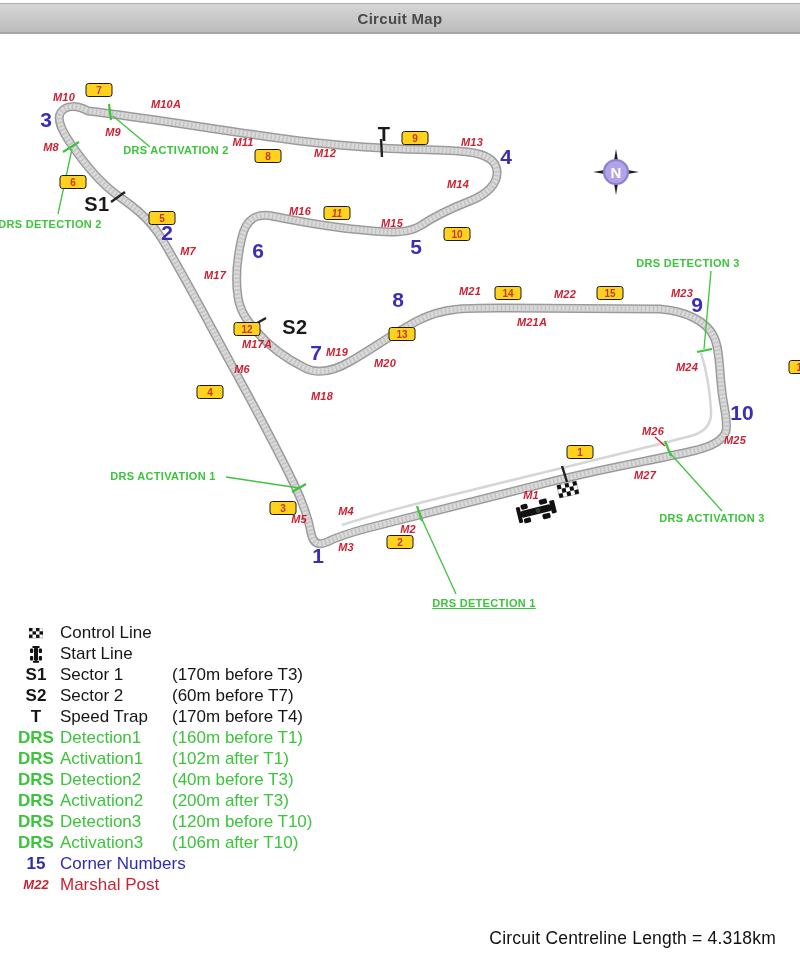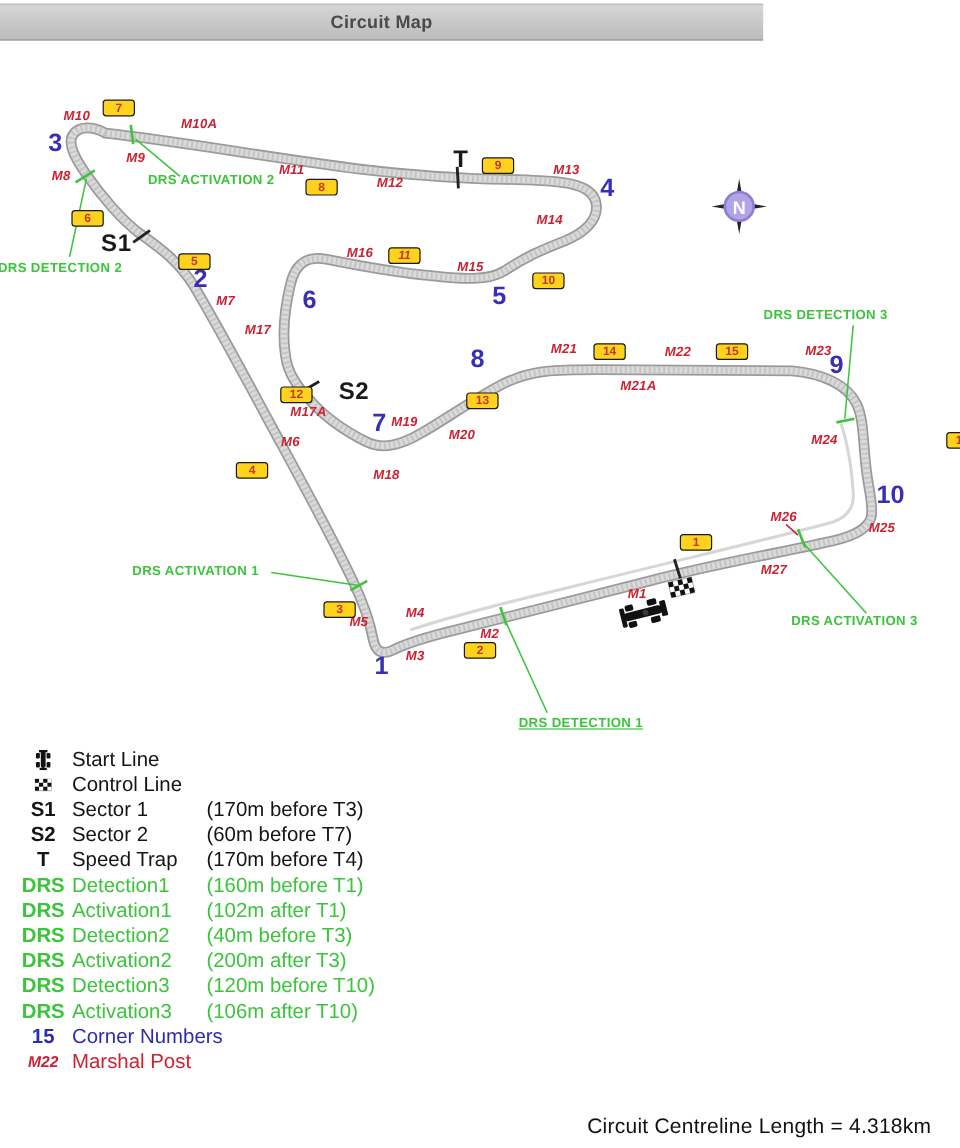--- a/index.html
+++ b/index.html
@@ -1,18 +1,18 @@
 <!DOCTYPE html>
 <html><head>
 <meta charset="utf-8">
 <style>
   html,body{margin:0;padding:0;background:#fff;}
   .stage{position:relative;width:800px;height:957px;background:#fff;overflow:hidden;
          font-family:"Liberation Sans",sans-serif;}
-  .titlebar{position:absolute;left:0;top:3px;width:636px;height:28px;
+  .titlebar{position:absolute;left:0;top:3px;width:800px;height:28px;
     background:linear-gradient(#d6d6d6,#bcbcbc);
     border-top:1px solid #aeaeae;border-bottom:2px solid #a6a6a6;
     display:flex;align-items:center;justify-content:center;
     font-weight:bold;font-size:15px;color:#4a4a4a;letter-spacing:.3px;}
   svg.layer{position:absolute;left:0;top:0;}
   .map-item{position:absolute;transform:translate(-50%,-50%);white-space:nowrap;}
   .corner{color:#3a2fb4;font-size:21px;font-weight:bold;}
   .post{color:#cb2233;font-size:11px;font-weight:bold;font-style:italic;letter-spacing:.2px;}
   .light{width:27px;height:14px;background:#ffd21e;border:1.5px solid #1a1a1a;border-radius:3px;
     color:#c0392b;font-size:10px;font-weight:bold;display:flex;align-items:center;justify-content:center;
@@ -226,50 +226,50 @@
     <div class="map-item drslabel" style="left: 50px; top: 224px;">DRS DETECTION 2</div>
       <div class="map-item drslabel" style="left: 176px; top: 150px;">DRS ACTIVATION 2</div>
       <div class="map-item drslabel" style="left: 163px; top: 476px;">DRS ACTIVATION 1</div>
       <div class="map-item drslabel" style="left: 484px; top: 603px; text-decoration: underline;">DRS DETECTION 1</div>
       <div class="map-item drslabel" style="left: 688px; top: 263px;">DRS DETECTION 3</div>
       <div class="map-item drslabel" style="left: 712px; top: 518px;">DRS ACTIVATION 3</div>
   </div>
 
   <div class="legend">
     <div class="lrow plain">
+        <span class="lkey"><svg width="14" height="11" viewBox="0 0 14 11" style="vertical-align:middle">
+            <rect x="0" y="0" width="14" height="10" fill="#fff" stroke="#888" stroke-width="0.6"></rect>
+            <g fill="#111">
+              <rect x="0" y="0" width="3.5" height="3.3"></rect>
+              <rect x="7" y="0" width="3.5" height="3.3"></rect>
+              <rect x="3.5" y="3.3" width="3.5" height="3.3"></rect>
+              <rect x="10.5" y="3.3" width="3.5" height="3.3"></rect>
+              <rect x="0" y="6.6" width="3.5" height="3.3"></rect>
+              <rect x="7" y="6.6" width="3.5" height="3.3"></rect>
+            </g>
+          </svg></span>
+        <span class="llabel">Control Line</span>
+        <span class="ldetail"></span>
+      </div>
+      <div class="lrow plain">
         <span class="lkey"><svg width="14" height="17" viewBox="0 0 14 17" style="vertical-align:middle">
             <g fill="#111">
               <rect x="5" y="1" width="4" height="14" rx="1.8"></rect>
               <rect x="1" y="2.5" width="3.2" height="4.5" rx="1"></rect>
               <rect x="9.8" y="2.5" width="3.2" height="4.5" rx="1"></rect>
               <rect x="1" y="10" width="3.2" height="4.5" rx="1"></rect>
               <rect x="9.8" y="10" width="3.2" height="4.5" rx="1"></rect>
               <rect x="3.5" y="0" width="7" height="2"></rect>
               <rect x="4" y="14.8" width="6" height="2"></rect>
             </g>
           </svg></span>
         <span class="llabel">Start Line</span>
         <span class="ldetail"></span>
       </div>
       <div class="lrow plain">
-        <span class="lkey"><svg width="14" height="11" viewBox="0 0 14 11" style="vertical-align:middle">
-            <rect x="0" y="0" width="14" height="10" fill="#fff" stroke="#888" stroke-width="0.6"></rect>
-            <g fill="#111">
-              <rect x="0" y="0" width="3.5" height="3.3"></rect>
-              <rect x="7" y="0" width="3.5" height="3.3"></rect>
-              <rect x="3.5" y="3.3" width="3.5" height="3.3"></rect>
-              <rect x="10.5" y="3.3" width="3.5" height="3.3"></rect>
-              <rect x="0" y="6.6" width="3.5" height="3.3"></rect>
-              <rect x="7" y="6.6" width="3.5" height="3.3"></rect>
-            </g>
-          </svg></span>
-        <span class="llabel">Control Line</span>
-        <span class="ldetail"></span>
-      </div>
-      <div class="lrow plain">
         <span class="lkey">S1</span>
         <span class="llabel">Sector 1</span>
         <span class="ldetail">(170m before T3)</span>
       </div>
       <div class="lrow plain">
         <span class="lkey">S2</span>
         <span class="llabel">Sector 2</span>
         <span class="ldetail">(60m before T7)</span>
       </div>
       <div class="lrow plain">

